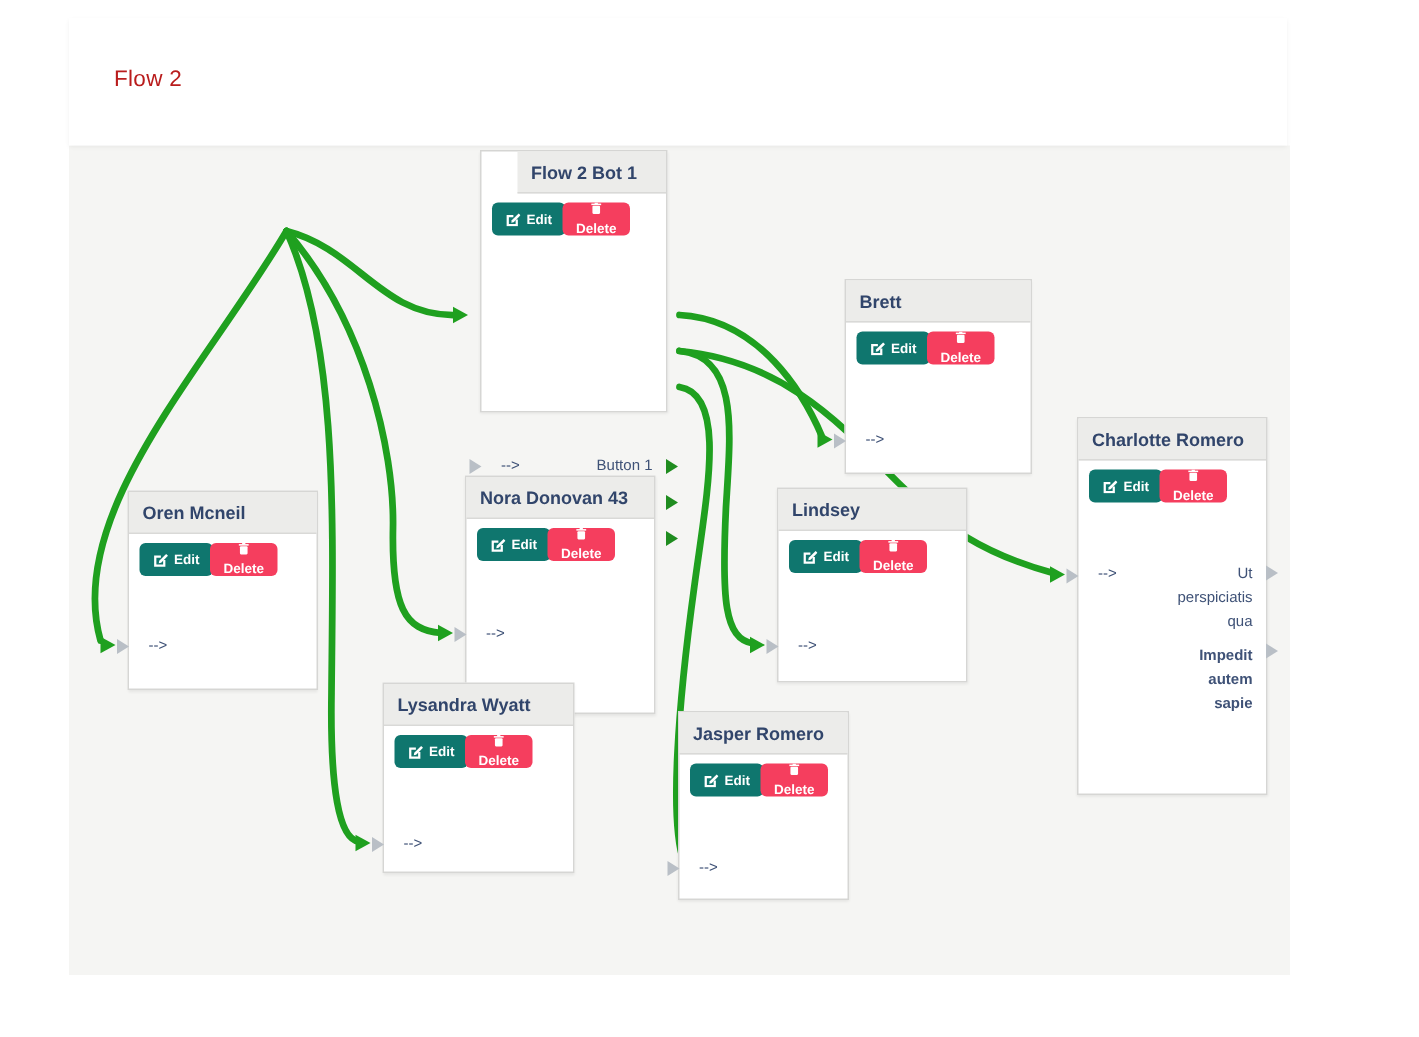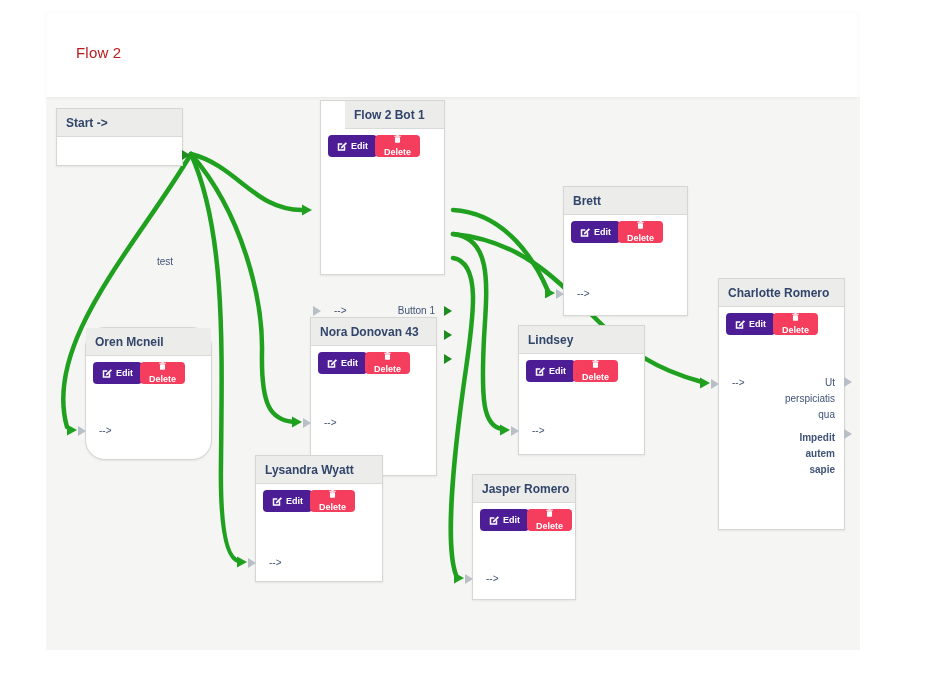--- a/index.html
+++ b/index.html
@@ -16,21 +16,21 @@
   svg.edges path { fill:none; stroke:#1fa01f; stroke-width:4.5; stroke-linecap:round; }
   svg.edges polygon { fill:#1fa01f; }
 
   .node { position:absolute; background:#ffffff; border:1px solid #d6d6d4;
     box-shadow:0 1px 2px rgba(0,0,0,0.07); z-index:2; }
   .node-header { height:28px; line-height:28px; background:#ececea; border-bottom:1px solid #d9d9d7;
     padding:0 9px; font-size:12px; font-weight:bold; color:#31456b; white-space:nowrap; overflow:hidden; }
   .actions { position:absolute; left:7px; top:34px; display:flex; }
   .btn { display:flex; align-items:center; gap:4px; border:none; color:#fff; font-family:"Liberation Sans",sans-serif;
     font-size:9px; font-weight:bold; padding:0 9px; height:22px; border-radius:4px; cursor:pointer; }
-  .btn.edit { background:#4c1d95; }
+  .btn.edit { background:#0f766e; }
   .btn.delete { background:#f53e5e; margin-left:-2px;flex-direction:column; }
   .btn svg { display:block; }
 
   .io-label { position:absolute; font-size:10px; color:#3f5277; }
   .in-label { left:13px; }
   .out-label { right:9px; text-align:right; }
   .pre { white-space:pre-line; line-height:16px; }
 
   .port { position:absolute; width:0; height:0; border-top:5px solid transparent; border-bottom:5px solid transparent;
     border-left:8px solid #b9bfc6; }
@@ -61,25 +61,20 @@
     <path d="M453 210 C507 213 536 263 548 291"></path>
     <polygon points="555,293 545,287.5 545,298.5"></polygon>
     <path d="M453 234 C517 240 556 277 592 315 C628 352 658 370 702 382"></path>
     <polygon points="710,383 700,377.5 700,388.5"></polygon>
     <path d="M453 234 C493 238 487 288 484 338 C481 400 483 426 502 429"></path>
     <polygon points="510,430 500,424.5 500,435.5"></polygon>
     <path d="M453 258 C485 263 471 330 463 390 C452 470 446 548 456 575"></path>
     <polygon points="464,578 454,572.5 454,583.5"></polygon>
   </svg>
 
-  <div class="node" style="left:56px; top:108px; width:127px; height:58px;">
-    <div class="node-header">Start -&gt;</div>
-    <div class="io-label out-label" style="top:147px;">test</div>
-    <div class="port out src" style="top:41px;"></div>
-  </div>
 
   <div class="node" style="left:320px; top:100px; width:125px; height:175px;padding-left:24px;">
     <div class="node-header">Flow 2 Bot 1</div>
     <div class="actions">
       <button class="btn edit">
         <svg width="10" height="10" viewBox="0 0 12 12">
             <path d="M1 3h6v2H3v6h6V7h2v6H1z" fill="#fff" transform="scale(0.9)"></path>
             <path d="M5 7 L10.5 1.5 L12 3 L6.5 8.5 L4.6 9 Z" fill="#fff"></path>
           </svg>
         <span>Edit</span>
@@ -150,21 +145,21 @@
 perspiciatis
 qua</div>
     <div class="io-label out-label pre" style="top:151px;font-weight:bold;">Impedit
 autem
 sapie</div>
     <div class="port in" style="top:100px;"></div>
     <div class="port out" style="top:98px;"></div>
     <div class="port out" style="top:150px;"></div>
   </div>
 
-  <div class="node" style="left:85px; top:327px; width:127px; height:133px;border-radius:20px;">
+  <div class="node" style="left:85px; top:327px; width:127px; height:133px;">
     <div class="node-header">Oren Mcneil</div>
     <div class="actions">
       <button class="btn edit">
         <svg width="10" height="10" viewBox="0 0 12 12">
             <path d="M1 3h6v2H3v6h6V7h2v6H1z" fill="#fff" transform="scale(0.9)"></path>
             <path d="M5 7 L10.5 1.5 L12 3 L6.5 8.5 L4.6 9 Z" fill="#fff"></path>
           </svg>
         <span>Edit</span>
       </button>
       <button class="btn delete">
@@ -242,21 +237,21 @@
             <rect x="0.5" y="1" width="9" height="1.4" fill="#fff"></rect>
             <rect x="3.5" y="0" width="3" height="1.4" fill="#fff"></rect>
           </svg>
         <span>Delete</span>
       </button>
     </div>
     <div class="io-label in-label" style="top:101px;">--&gt;</div>
     <div class="port in" style="top:102px;"></div>
   </div>
 
-  <div class="node" style="left:472px; top:474px; width:104px; height:126px;">
+  <div class="node" style="left:452px; top:474px; width:114px; height:126px;">
     <div class="node-header">Jasper Romero</div>
     <div class="actions">
       <button class="btn edit">
         <svg width="10" height="10" viewBox="0 0 12 12">
             <path d="M1 3h6v2H3v6h6V7h2v6H1z" fill="#fff" transform="scale(0.9)"></path>
             <path d="M5 7 L10.5 1.5 L12 3 L6.5 8.5 L4.6 9 Z" fill="#fff"></path>
           </svg>
         <span>Edit</span>
       </button>
       <button class="btn delete">

